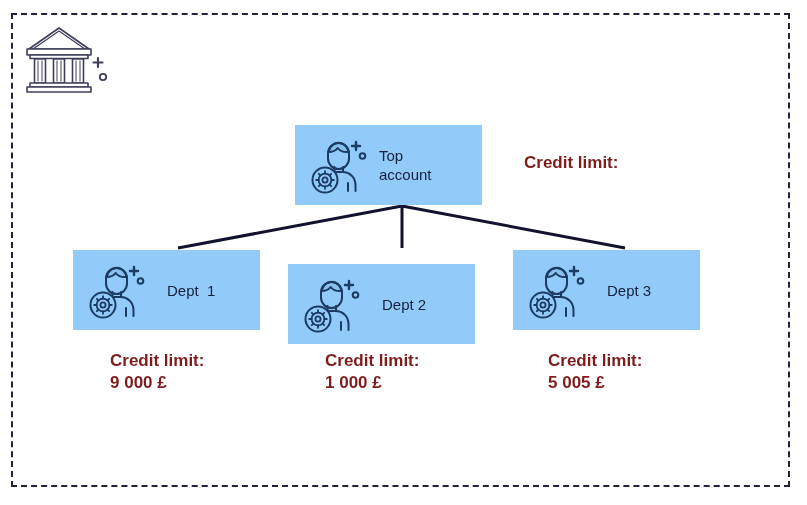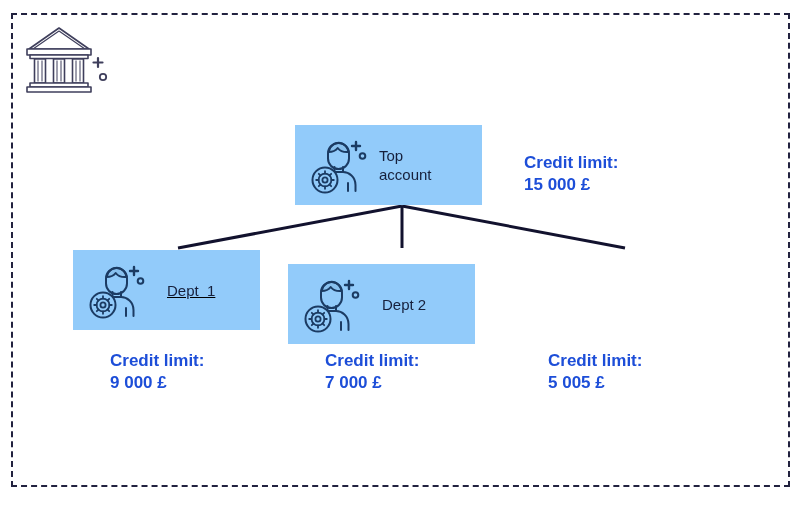--- a/index.html
+++ b/index.html
@@ -74,40 +74,39 @@
     height: 80px;
   }
   #node-top .node-label {
     margin-left: 6px;
   }
   #node-dept1 {
     left: 73px;
     top: 250px;
     width: 187px;
     height: 80px;
-    text-decoration: underline;
   }
   #node-dept2 {
     left: 288px;
     top: 250px;
     width: 187px;
     height: 80px;
     margin-top: 14px;
   }
   #node-dept3 {
     left: 513px;
     top: 250px;
     width: 187px;
     height: 80px;
   }
   .node-label.indent-more { margin-left: 16px; }
   
   .credit-block {
     position: absolute;
-    color: #1d4ed8;
+    color: #7f1d1d;
     font-weight: bold;
     font-size: 17px;
     line-height: 22px;
     white-space: nowrap;
   }
   #credit-top   { left: 524px; top: 152px; }
   #credit-dept1 { left: 110px; top: 350px; }
   #credit-dept2 { left: 325px; top: 350px; }
   #credit-dept3 { left: 548px; top: 350px; }
   .credit-caption { display: block; }
@@ -238,34 +237,57 @@
                      M22.5 41.5 l1.7 -1.7 M13.5 50.5 l-1.7 1.7"></path>
           </g>
           <path d="M49 8 v8 M45 12 h8" stroke-width="2.4"></path>
           <circle cx="55.5" cy="22" r="2.8" stroke-width="2"></circle>
         </g>
       </svg>
     </span>
     <span class="node-label indent-more">Dept 2</span>
   </div>
 
+  <div class="node-box" id="node-dept3">
+    <span class="node-icon">
+      <svg viewBox="0 0 66 62" width="66" height="62" xmlns="http://www.w3.org/2000/svg">
+        <g fill="none" stroke="#1b3b63" stroke-width="2" stroke-linecap="round" stroke-linejoin="round">
+          <path d="M21 19.5 a10.5 10.5 0 0 1 21 0 v5 a10.5 10.5 0 0 1 -21 0 z"></path>
+          <path d="M21.5 18 c1.5 -7 7.5 -10 12 -9 c4 1 7 4 8.2 9 c-5.5 0.6 -9 -1.4 -11 -4 c-2 2.8 -5.4 4 -9.2 4z" fill="#1b3b63" fill-opacity="0.08"></path>
+          <path d="M27.5 33 v5 M36 33 v5"></path>
+          <path d="M15 57 v-6 c0 -8 6.5 -13 12.5 -13 h8.5 c6 0 12.5 5 12.5 13 v6"></path>
+          <path d="M41 49 v8"></path>
+          <circle cx="18" cy="46" r="12.5" fill="#92cbfa"></circle>
+          <g stroke-width="1.8">
+            <circle cx="18" cy="46" r="6.4"></circle>
+            <circle cx="18" cy="46" r="2.6"></circle>
+            <path d="M18 39.6 v-2.4 M18 52.4 v2.4 M11.6 46 h-2.4 M24.4 46 h2.4
+                     M13.5 41.5 l-1.7 -1.7 M22.5 50.5 l1.7 1.7
+                     M22.5 41.5 l1.7 -1.7 M13.5 50.5 l-1.7 1.7"></path>
+          </g>
+          <path d="M49 8 v8 M45 12 h8" stroke-width="2.4"></path>
+          <circle cx="55.5" cy="22" r="2.8" stroke-width="2"></circle>
+        </g>
+      </svg>
+    </span>
+    <span class="node-label indent-more">Dept 3</span>
+  </div>
 
   <div class="credit-block" id="credit-top">
     <span class="credit-caption">Credit limit:</span>
-    <span class="credit-amount">15 000 £</span>
   </div>
 
   <div class="credit-block" id="credit-dept1">
     <span class="credit-caption">Credit limit:</span>
     <span class="credit-amount">9 000 £</span>
   </div>
 
   <div class="credit-block" id="credit-dept2">
     <span class="credit-caption">Credit limit:</span>
-    <span class="credit-amount">7 000 £</span>
+    <span class="credit-amount">1 000 £</span>
   </div>
 
   <div class="credit-block" id="credit-dept3">
     <span class="credit-caption">Credit limit:</span>
     <span class="credit-amount">5 005 £</span>
   </div>
 
 </div>
 
 </body></html>

